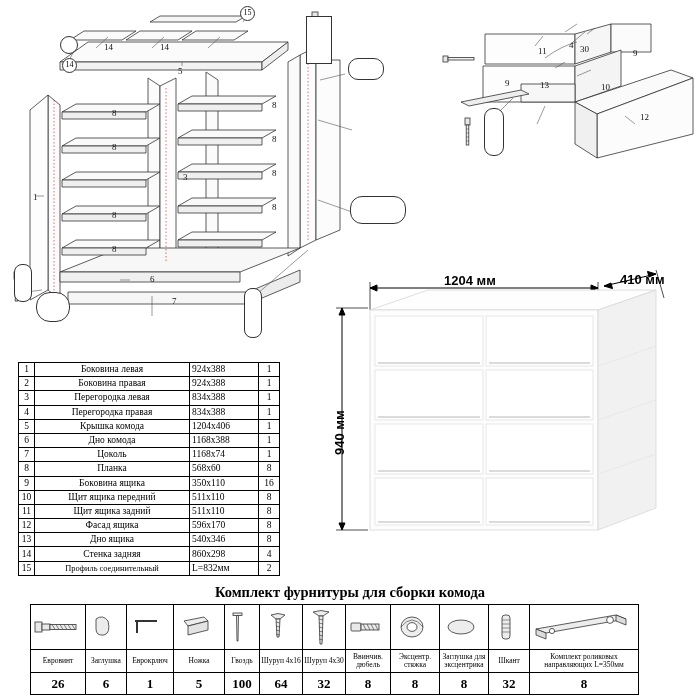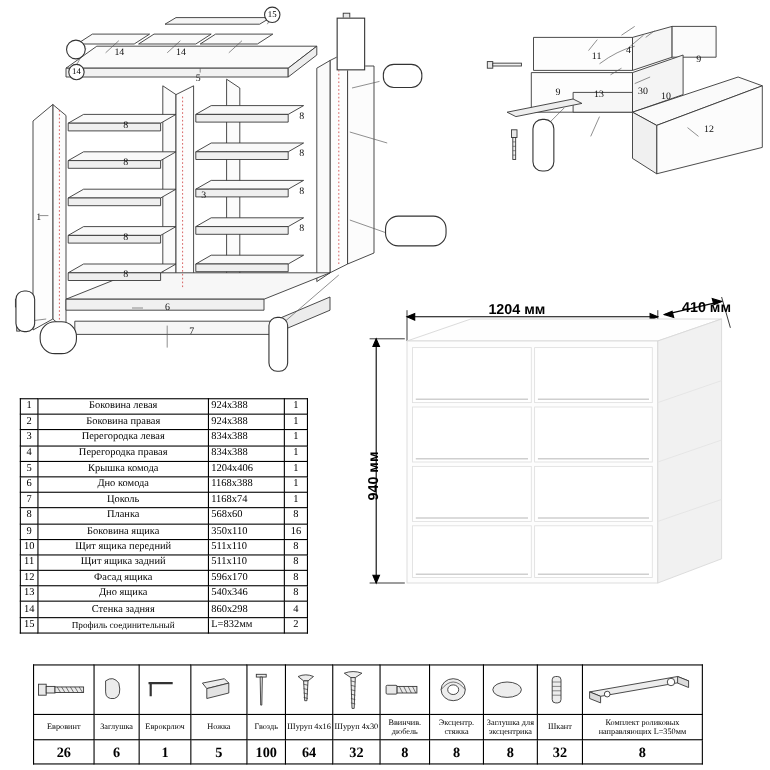--- a/index.html
+++ b/index.html
@@ -297,21 +297,21 @@
           <line x1="148" y1="36" x2="160" y2="26"></line>
           <path d="M120 52 q16 -12 32 -16" stroke="#555"></path>
         </g>
       </g>
     </svg>
   </div>
 
   <div class="lbl" style="left:965px; top:0px;"></div>
   <div class="lbl" style="left:538px; top:46px;"><span>11</span></div>
   <div class="lbl" style="left:569px; top:40px;"><span>4</span></div>
-  <div class="lbl" style="left:580px; top:44px;margin-top:33px;"><span>30</span></div>
+  <div class="lbl" style="left:580px; top:44px;"><span>30</span></div>
   <div class="lbl" style="left:633px; top:48px;"><span>9</span></div>
   <div class="lbl" style="left:505px; top:78px;"><span>9</span></div>
   <div class="lbl" style="left:540px; top:80px;"><span>13</span></div>
   <div class="lbl" style="left:601px; top:82px;"><span>10</span></div>
   <div class="lbl" style="left:640px; top:112px;"><span>12</span></div>
   <div class="bal" style="left:484px; top:108px; width:18px; height:46px; border-radius:9px;"></div>
 
   <div class="abs" style="left:320px; top:268px; width:372px; height:300px;">
     <svg width="372" height="300" viewBox="0 0 372 300">
 
@@ -467,20 +467,21 @@
         </tr>
       <tr>
           <td class="num">15</td>
           <td class="name" style="font-size:8.4px">Профиль соединительный</td>
           <td class="dim">L=832мм</td>
           <td class="qty">2</td>
         </tr>
     </tbody>
   </table>
 
+  <div class="hw-title">Комплект фурнитуры для сборки комода</div>
 
   <table class="hw-table">
     <tbody>
         <tr class="icons">
       <td style="width:54px">
         <svg width="50" height="40" viewBox="0 0 50 40">
               <g stroke="#333" fill="#e9e9e9" stroke-width="0.8">
           <rect x="4" y="15" width="7" height="10"></rect>
                 <rect x="11" y="17" width="8" height="6"></rect>
           <rect x="19" y="17.5" width="26" height="5"></rect>

